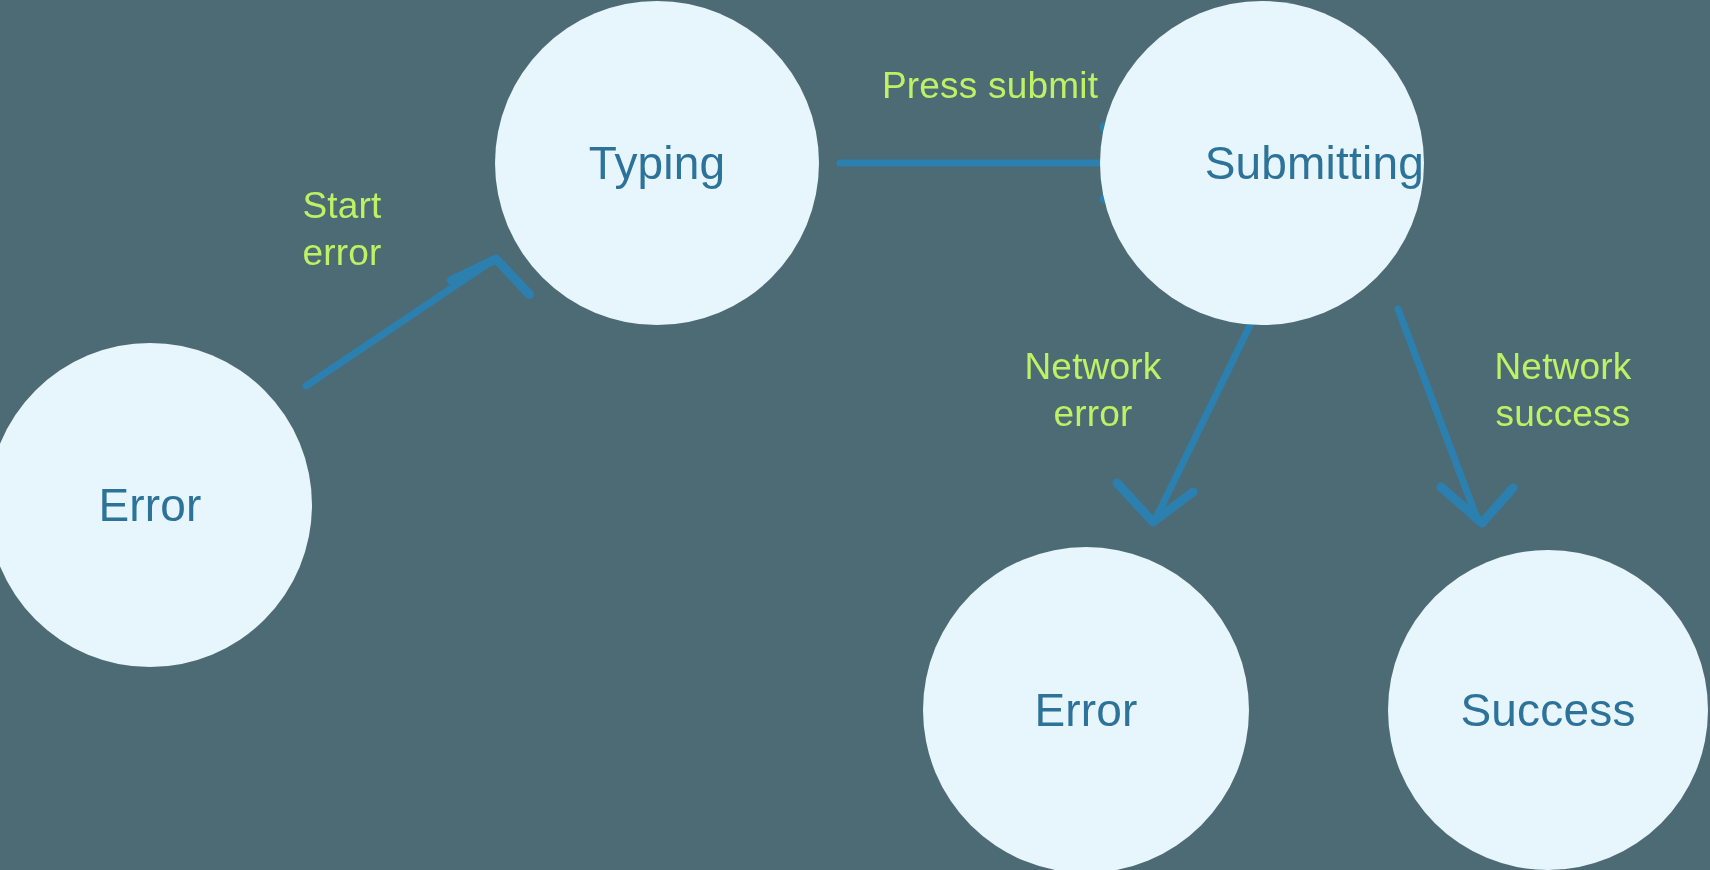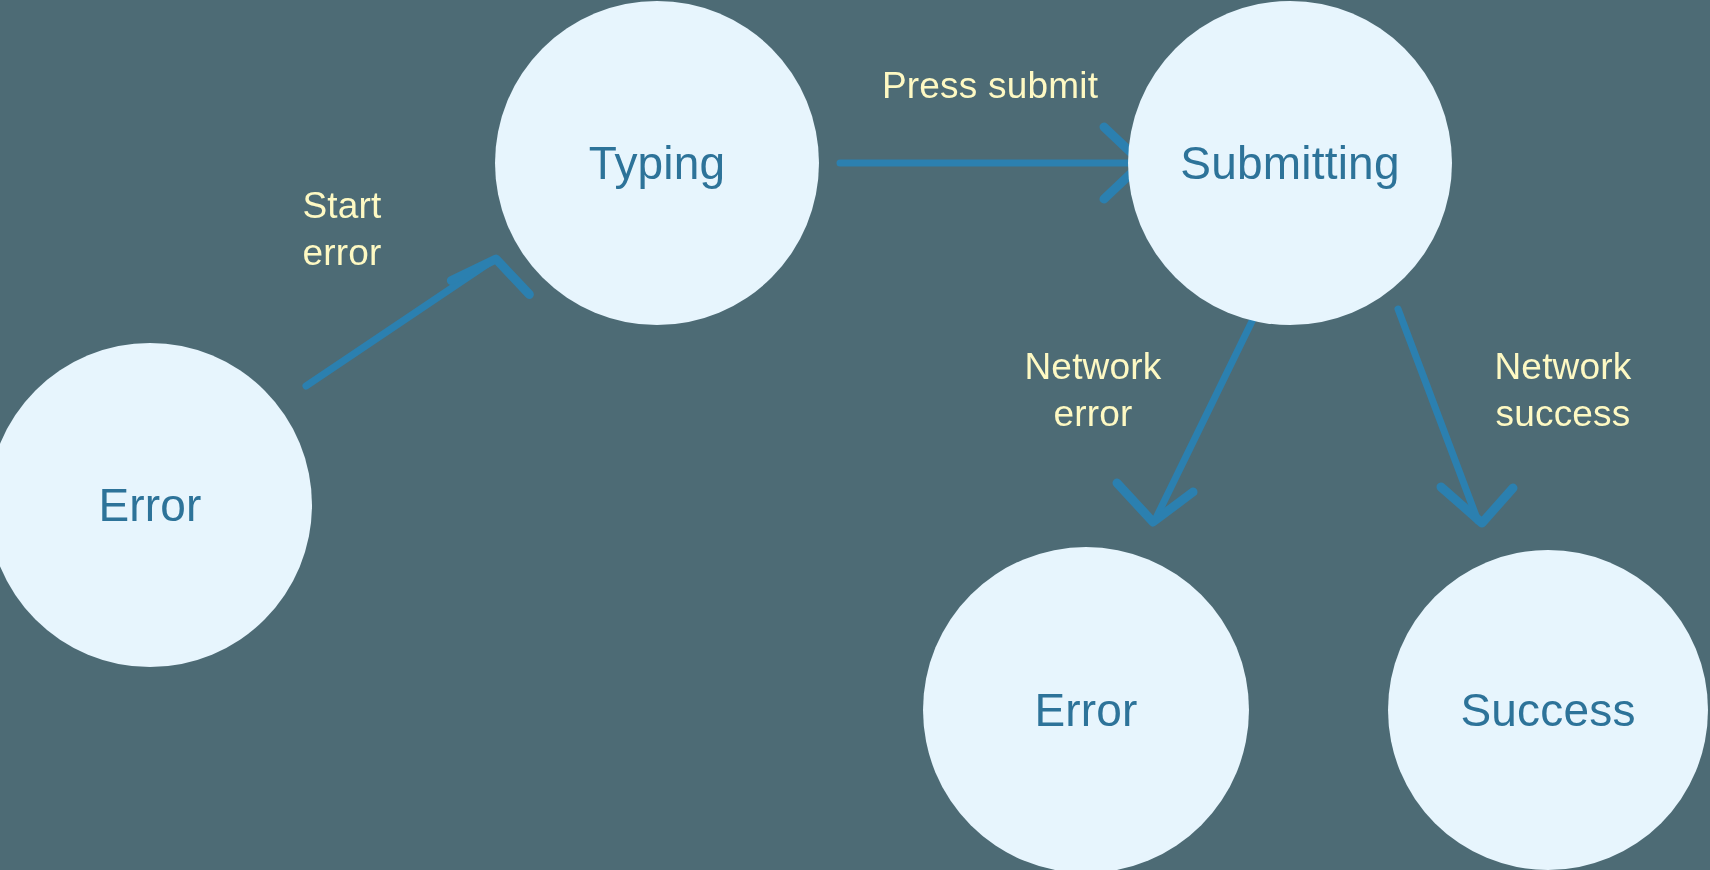--- a/index.html
+++ b/index.html
@@ -39,21 +39,21 @@
     color: #2d7399;
     font-size: 46px;
     font-weight: 400;
     letter-spacing: 0.2px;
     line-height: 1;
     white-space: nowrap;
     text-align: center;
   }
   .edge-label {
     position: absolute;
-    color: #fef9c3;
+    color: #bef264;
     font-size: 37px;
     font-weight: 400;
     line-height: 1.28;
     text-align: center;
     white-space: pre-line;
     letter-spacing: 0.2px;
   }
 </style>
 </head>
 <body>
@@ -84,21 +84,21 @@
   </svg>
 
   <div class="state-node" style="left:-12px; top:343px; width:324px; height:324px;">
     <span class="state-label">Error</span>
   </div>
 
   <div class="state-node" style="left:495px; top:1px; width:324px; height:324px;">
     <span class="state-label">Typing</span>
   </div>
 
-  <div class="state-node" style="left:1128px; top:1px; width:324px; height:324px;">
+  <div class="state-node" style="left:1100px; top:1px; width:324px; height:324px;justify-content:flex-end;">
     <span class="state-label">Submitting</span>
   </div>
 
   <div class="state-node" style="left:923px; top:547px; width:326px; height:326px;">
     <span class="state-label">Error</span>
   </div>
 
   <div class="state-node" style="left:1388px; top:550px; width:320px; height:320px;">
     <span class="state-label">Success</span>
   </div>

